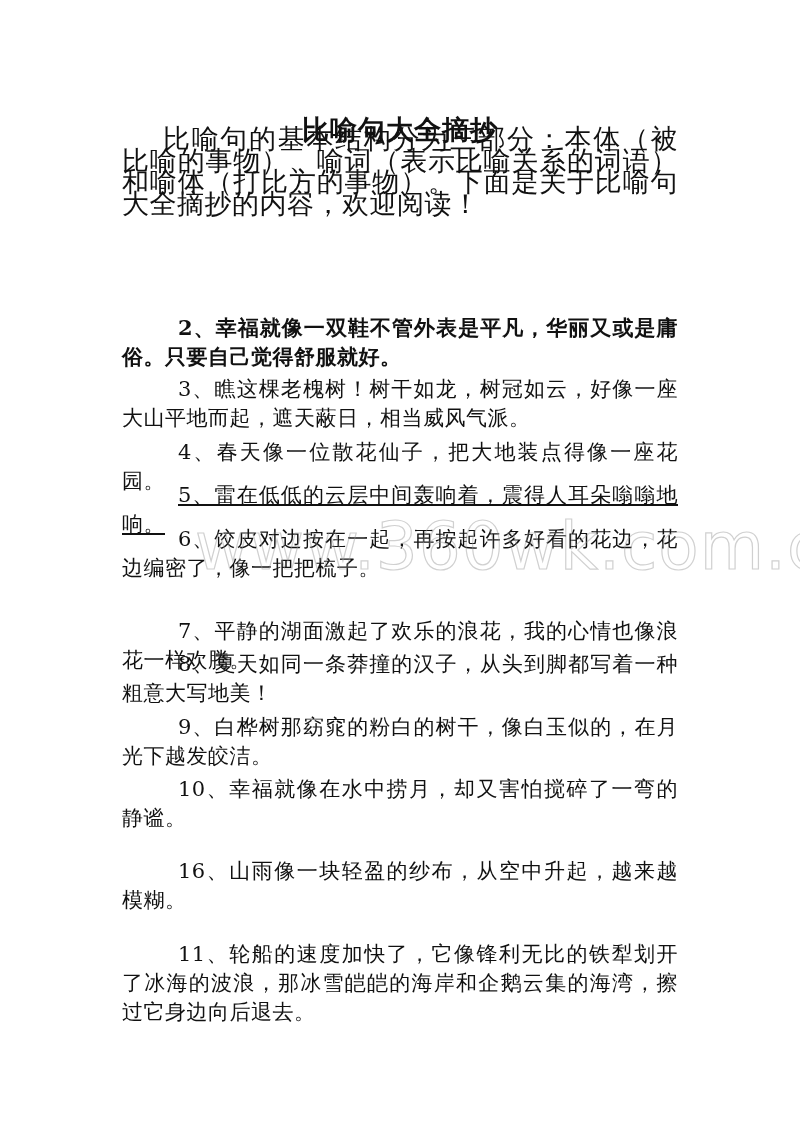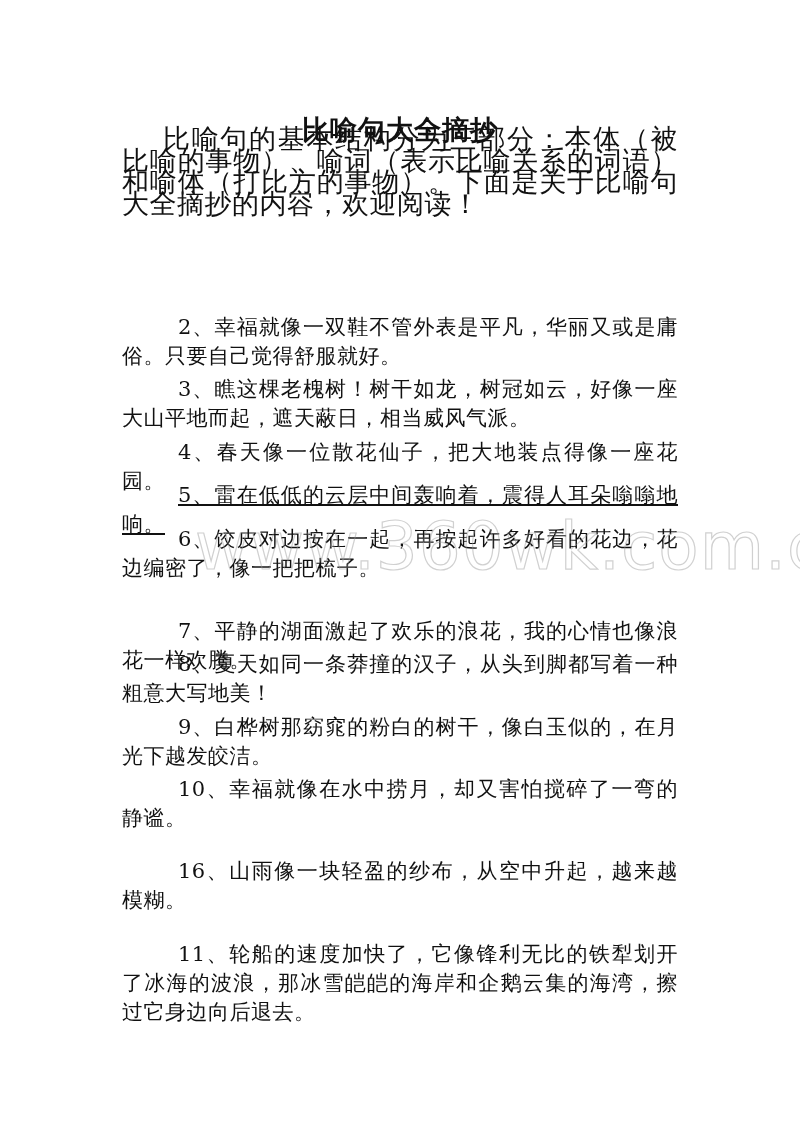--- a/index.html
+++ b/index.html
@@ -76,21 +76,21 @@
   </style>
 </head>
 <body>
 
 <div class="page">
 
   <div class="title">比喻句大全摘抄</div>
 
   <div class="intro">比喻句的基本结构分为三部分：本体（被比喻的事物）、喻词（表示比喻关系的词语）和喻体（打比方的事物）。下面是关于比喻句大全摘抄的内容，欢迎阅读！</div>
 
-  <div class="item" style="top:313px;">2、幸福就像一双鞋不管外表是平凡，华丽又或是庸俗。只要自己觉得舒服就好。</div>
+  <div class="item" style="top:313px;font-weight:bold;">2、幸福就像一双鞋不管外表是平凡，华丽又或是庸俗。只要自己觉得舒服就好。</div>
   <div class="item" style="top:375px;">3、瞧这棵老槐树！树干如龙，树冠如云，好像一座大山平地而起，遮天蔽日，相当威风气派。</div>
   <div class="item" style="top:438px;">4、春天像一位散花仙子，把大地装点得像一座花园。</div>
   <div class="item" style="top:481px;text-decoration:underline;">5、雷在低低的云层中间轰响着，震得人耳朵嗡嗡地响。</div>
   <div class="item" style="top:525px;">6、饺皮对边按在一起，再按起许多好看的花边，花边编密了，像一把把梳子。</div>
   <div class="item" style="top:617px;">7、平静的湖面激起了欢乐的浪花，我的心情也像浪花一样欢腾。</div>
   <div class="item" style="top:650px;">8、夏天如同一条莽撞的汉子，从头到脚都写着一种粗意大写地美！</div>
   <div class="item" style="top:713px;">9、白桦树那窈窕的粉白的树干，像白玉似的，在月光下越发皎洁。</div>
   <div class="item" style="top:775px;">10、幸福就像在水中捞月，却又害怕搅碎了一弯的静谧。</div>
   <div class="item" style="top:857px;">16、山雨像一块轻盈的纱布，从空中升起，越来越模糊。</div>
   <div class="item tight" style="top:940px; line-height:29px;">11、轮船的速度加快了，它像锋利无比的铁犁划开了冰海的波浪，那冰雪皑皑的海岸和企鹅云集的海湾，擦过它身边向后退去。</div>

